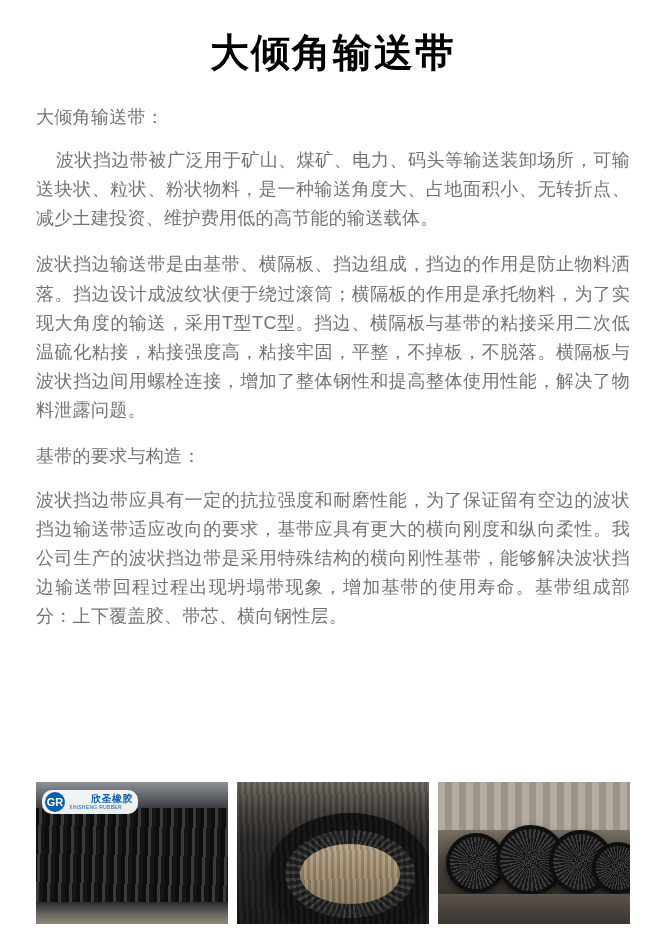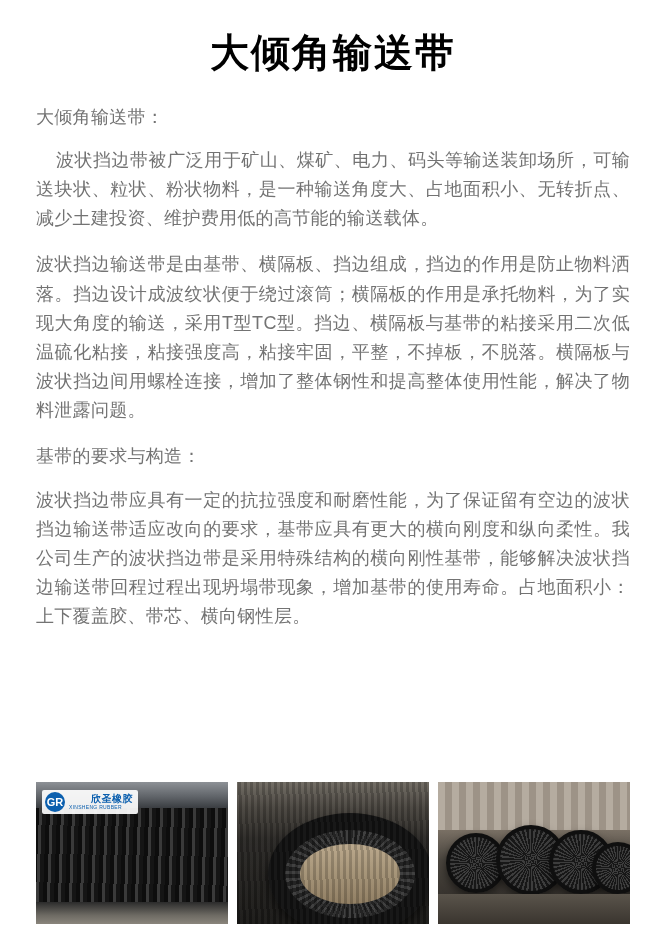--- a/index.html
+++ b/index.html
@@ -85,21 +85,21 @@
   }
   .logo-badge {
     position: absolute;
     left: 6px;
     top: 8px;
     z-index: 3;
     display: flex;
     align-items: center;
     gap: 4px;
     background: rgba(255,255,255,0.92);
-    border-radius: 2px;
+    border-radius: 10px;
     padding: 2px 5px 2px 3px;
   }
   .logo-mark {
     width: 20px;
     height: 20px;
     border-radius: 50%;
     background: #0b5fae;
     color: #ffffff;
     font-size: 11px;
     font-weight: bold;
@@ -190,21 +190,21 @@
 
 <div class="page">
 
   <h1 class="title">大倾角输送带</h1>
 
   <div class="body-text">
     <p class="para tight">大倾角输送带：</p>
     <p class="para indent">波状挡边带被广泛用于矿山、煤矿、电力、码头等输送装卸场所，可输送块状、粒状、粉状物料，是一种输送角度大、占地面积小、无转折点、减少土建投资、维护费用低的高节能的输送载体。</p>
     <p class="para">波状挡边输送带是由基带、横隔板、挡边组成，挡边的作用是防止物料洒落。挡边设计成波纹状便于绕过滚筒；横隔板的作用是承托物料，为了实现大角度的输送，采用T型TC型。挡边、横隔板与基带的粘接采用二次低温硫化粘接，粘接强度高，粘接牢固，平整，不掉板，不脱落。横隔板与波状挡边间用螺栓连接，增加了整体钢性和提高整体使用性能，解决了物料泄露问题。</p>
     <p class="para tight">基带的要求与构造：</p>
-    <p class="para">波状挡边带应具有一定的抗拉强度和耐磨性能，为了保证留有空边的波状挡边输送带适应改向的要求，基带应具有更大的横向刚度和纵向柔性。我公司生产的波状挡边带是采用特殊结构的横向刚性基带，能够解决波状挡边输送带回程过程出现坍塌带现象，增加基带的使用寿命。占地面积小：上下覆盖胶、带芯、横向钢性层。</p>
+    <p class="para">波状挡边带应具有一定的抗拉强度和耐磨性能，为了保证留有空边的波状挡边输送带适应改向的要求，基带应具有更大的横向刚度和纵向柔性。我公司生产的波状挡边带是采用特殊结构的横向刚性基带，能够解决波状挡边输送带回程过程出现坍塌带现象，增加基带的使用寿命。基带组成部分：上下覆盖胶、带芯、横向钢性层。</p>
   </div>
 
   <div class="gallery">
 
     <div class="photo photo-1">
       <div class="logo-badge">
         <span class="logo-mark">GR</span>
         <span class="logo-text">
           <span class="logo-cn">欣圣橡胶</span>
           <span class="logo-en">XINSHENG RUBBER</span>

